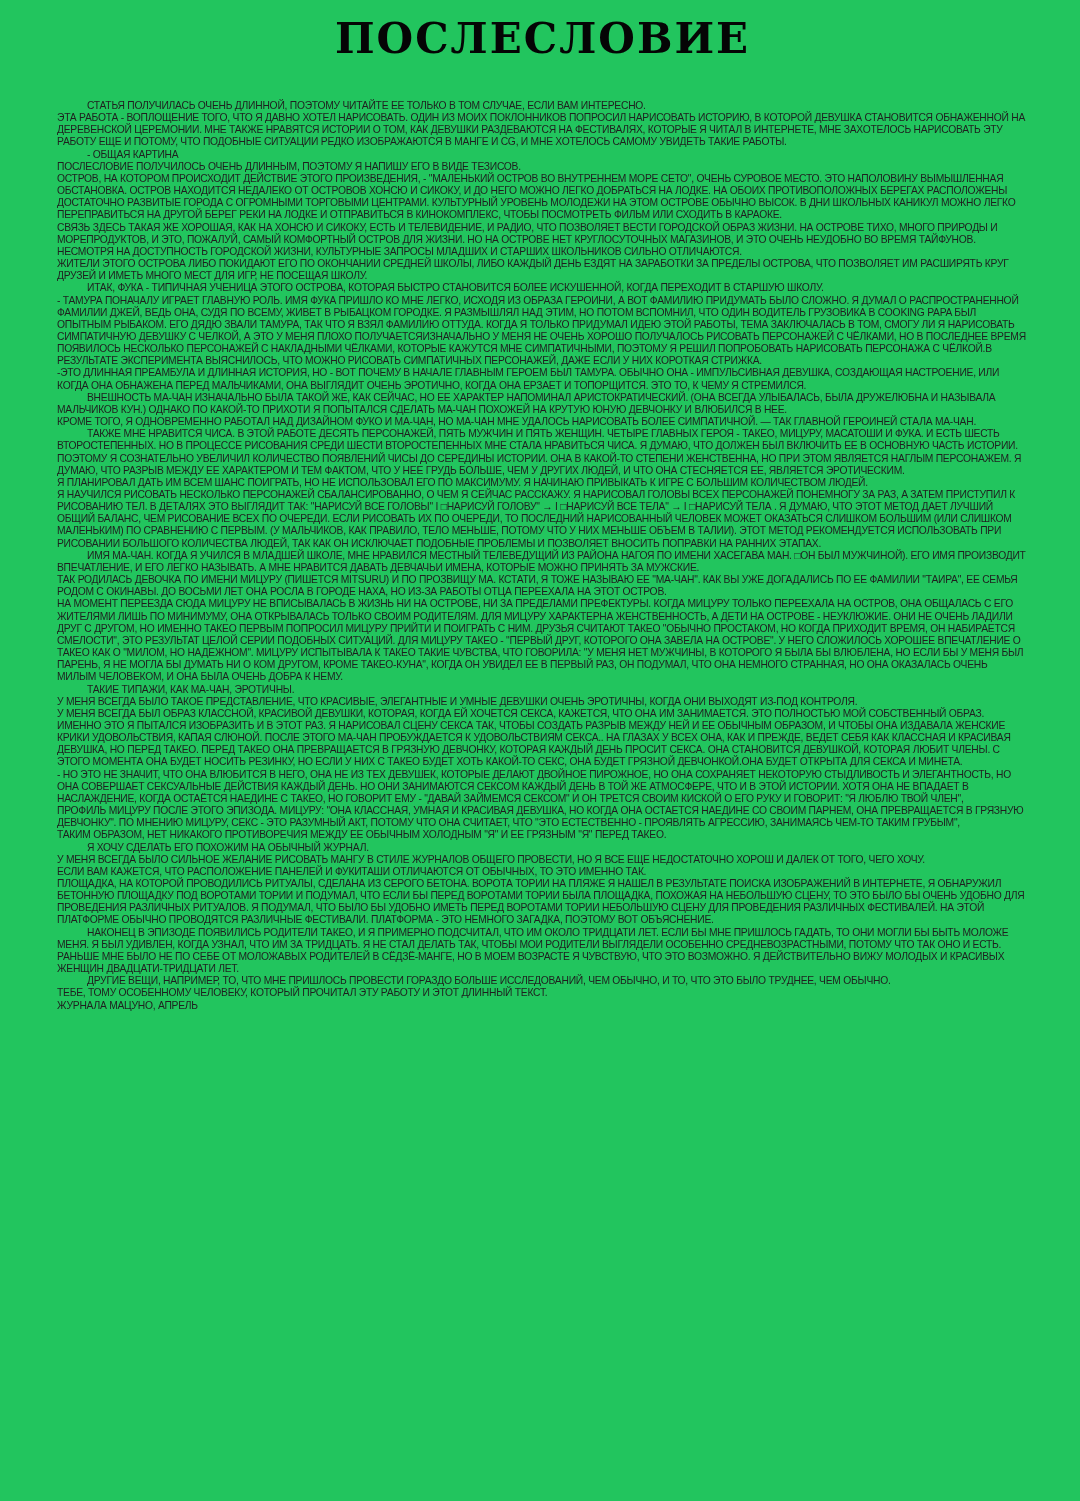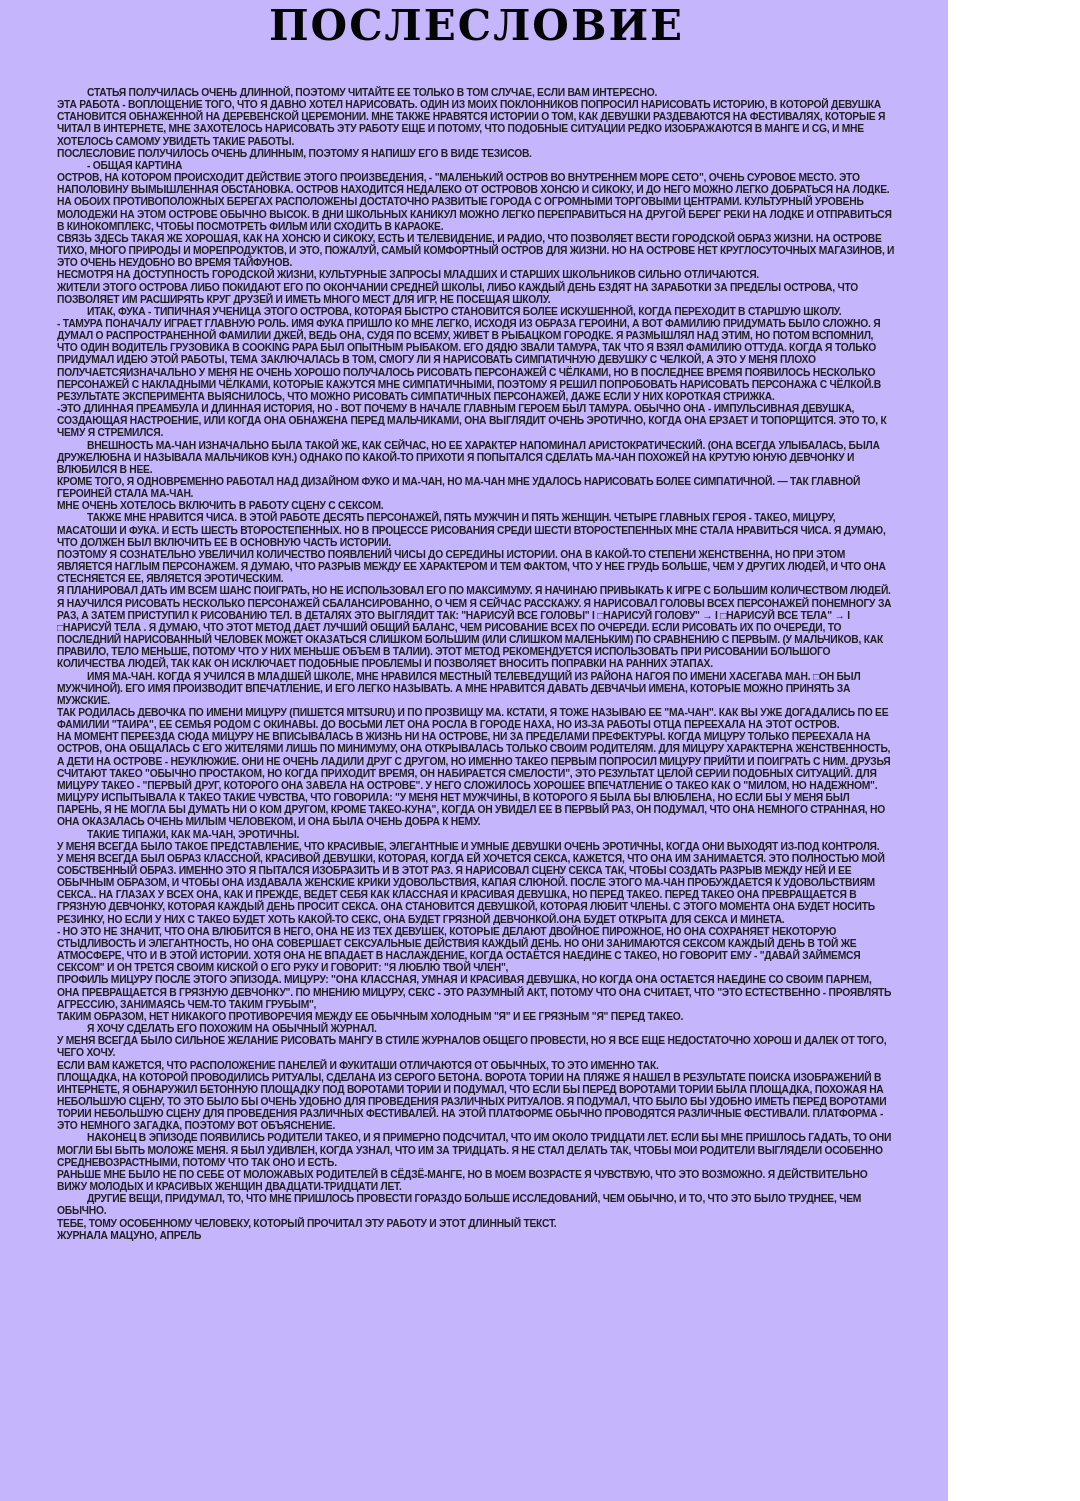--- a/index.html
+++ b/index.html
@@ -7,89 +7,87 @@
     padding: 0;
     background: #ffffff;
   }
   body {
     width: 1080px;
     height: 1501px;
     overflow: hidden;
   }
   .page {
     box-sizing: border-box;
-    width: 948px;
+    width: 1080px;
     height: 1501px;
-    padding: 1px 52px 0 57px;
-    background: #c4b5fd;
+    padding: 14px 52px 0 57px;
+    background: #22c55e;
   }
   .title {
     margin: 4px 0 40px 0;
     text-align: center;
     font-family: "DejaVu Serif", serif;
     font-weight: 700;
     font-size: 42px;
     line-height: 1.0;
     letter-spacing: 2px;
     color: #050505;
     transform: scaleY(1.03);
   }
   .content {
     font-family: "Liberation Sans", sans-serif;
     font-size: 10.3px;
     line-height: 12.15px;
     letter-spacing: -0.25px;
     color: #1f1f1f;
     text-align: left;
-    font-weight: bold;
   }
   .para {
     margin: 0;
     white-space: normal;
   }
   .para.indent {
     text-indent: 30px;
   }
 </style>
 </head>
 <body>
 
 <div class="page">
   <h1 class="title">ПОСЛЕСЛОВИЕ</h1>
   <div class="content">
       <div class="para indent">СТАТЬЯ ПОЛУЧИЛАСЬ ОЧЕНЬ ДЛИННОЙ, ПОЭТОМУ ЧИТАЙТЕ ЕЕ ТОЛЬКО В ТОМ СЛУЧАЕ, ЕСЛИ  ВАМ ИНТЕРЕСНО.</div>
       <div class="para">ЭТА РАБОТА - ВОПЛОЩЕНИЕ ТОГО, ЧТО Я ДАВНО ХОТЕЛ НАРИСОВАТЬ. ОДИН ИЗ МОИХ ПОКЛОННИКОВ ПОПРОСИЛ НАРИСОВАТЬ ИСТОРИЮ, В КОТОРОЙ ДЕВУШКА СТАНОВИТСЯ ОБНАЖЕННОЙ НА ДЕРЕВЕНСКОЙ ЦЕРЕМОНИИ. МНЕ ТАКЖЕ НРАВЯТСЯ ИСТОРИИ О ТОМ, КАК ДЕВУШКИ РАЗДЕВАЮТСЯ НА ФЕСТИВАЛЯХ, КОТОРЫЕ Я ЧИТАЛ В ИНТЕРНЕТЕ, МНЕ ЗАХОТЕЛОСЬ НАРИСОВАТЬ ЭТУ РАБОТУ ЕЩЕ И ПОТОМУ, ЧТО ПОДОБНЫЕ СИТУАЦИИ РЕДКО ИЗОБРАЖАЮТСЯ В МАНГЕ И CG, И МНЕ ХОТЕЛОСЬ САМОМУ УВИДЕТЬ ТАКИЕ РАБОТЫ.</div>
+      <div class="para indent">- ОБЩАЯ КАРТИНА</div>
       <div class="para">ПОСЛЕСЛОВИЕ ПОЛУЧИЛОСЬ ОЧЕНЬ ДЛИННЫМ, ПОЭТОМУ Я НАПИШУ ЕГО В ВИДЕ ТЕЗИСОВ.</div>
-      <div class="para indent">- ОБЩАЯ КАРТИНА</div>
       <div class="para">ОСТРОВ, НА КОТОРОМ ПРОИСХОДИТ ДЕЙСТВИЕ ЭТОГО ПРОИЗВЕДЕНИЯ, - "МАЛЕНЬКИЙ ОСТРОВ ВО ВНУТРЕННЕМ МОРЕ СЕТО", ОЧЕНЬ СУРОВОЕ МЕСТО. ЭТО НАПОЛОВИНУ ВЫМЫШЛЕННАЯ ОБСТАНОВКА. ОСТРОВ НАХОДИТСЯ НЕДАЛЕКО ОТ ОСТРОВОВ ХОНСЮ И СИКОКУ, И ДО НЕГО МОЖНО ЛЕГКО ДОБРАТЬСЯ НА ЛОДКЕ. НА ОБОИХ ПРОТИВОПОЛОЖНЫХ БЕРЕГАХ РАСПОЛОЖЕНЫ ДОСТАТОЧНО РАЗВИТЫЕ ГОРОДА С ОГРОМНЫМИ ТОРГОВЫМИ ЦЕНТРАМИ. КУЛЬТУРНЫЙ УРОВЕНЬ МОЛОДЕЖИ НА ЭТОМ ОСТРОВЕ ОБЫЧНО ВЫСОК. В ДНИ ШКОЛЬНЫХ КАНИКУЛ МОЖНО ЛЕГКО ПЕРЕПРАВИТЬСЯ НА ДРУГОЙ БЕРЕГ РЕКИ НА ЛОДКЕ И ОТПРАВИТЬСЯ В КИНОКОМПЛЕКС, ЧТОБЫ ПОСМОТРЕТЬ ФИЛЬМ ИЛИ СХОДИТЬ В КАРАОКЕ.</div>
       <div class="para">СВЯЗЬ ЗДЕСЬ ТАКАЯ ЖЕ ХОРОШАЯ, КАК НА ХОНСЮ И СИКОКУ, ЕСТЬ И ТЕЛЕВИДЕНИЕ, И РАДИО, ЧТО ПОЗВОЛЯЕТ ВЕСТИ ГОРОДСКОЙ ОБРАЗ ЖИЗНИ. НА ОСТРОВЕ ТИХО, МНОГО ПРИРОДЫ И МОРЕПРОДУКТОВ, И ЭТО, ПОЖАЛУЙ, САМЫЙ КОМФОРТНЫЙ ОСТРОВ ДЛЯ ЖИЗНИ. НО НА  ОСТРОВЕ НЕТ КРУГЛОСУТОЧНЫХ МАГАЗИНОВ, И ЭТО ОЧЕНЬ НЕУДОБНО ВО ВРЕМЯ ТАЙФУНОВ.</div>
       <div class="para">НЕСМОТРЯ НА ДОСТУПНОСТЬ ГОРОДСКОЙ ЖИЗНИ, КУЛЬТУРНЫЕ ЗАПРОСЫ МЛАДШИХ И СТАРШИХ ШКОЛЬНИКОВ СИЛЬНО ОТЛИЧАЮТСЯ.</div>
       <div class="para">ЖИТЕЛИ ЭТОГО ОСТРОВА ЛИБО ПОКИДАЮТ ЕГО ПО ОКОНЧАНИИ СРЕДНЕЙ ШКОЛЫ, ЛИБО КАЖДЫЙ ДЕНЬ ЕЗДЯТ НА ЗАРАБОТКИ ЗА ПРЕДЕЛЫ ОСТРОВА, ЧТО ПОЗВОЛЯЕТ ИМ РАСШИРЯТЬ КРУГ ДРУЗЕЙ И ИМЕТЬ МНОГО МЕСТ ДЛЯ ИГР, НЕ ПОСЕЩАЯ ШКОЛУ.</div>
       <div class="para indent">ИТАК, ФУКА - ТИПИЧНАЯ УЧЕНИЦА ЭТОГО ОСТРОВА, КОТОРАЯ БЫСТРО СТАНОВИТСЯ БОЛЕЕ ИСКУШЕННОЙ, КОГДА ПЕРЕХОДИТ В СТАРШУЮ ШКОЛУ.</div>
       <div class="para">- ТАМУРА ПОНАЧАЛУ ИГРАЕТ ГЛАВНУЮ РОЛЬ. ИМЯ ФУКА ПРИШЛО КО МНЕ ЛЕГКО, ИСХОДЯ ИЗ ОБРАЗА ГЕРОИНИ, А ВОТ ФАМИЛИЮ ПРИДУМАТЬ БЫЛО СЛОЖНО. Я ДУМАЛ О РАСПРОСТРАНЕННОЙ ФАМИЛИИ ДЖЕЙ, ВЕДЬ ОНА, СУДЯ ПО ВСЕМУ, ЖИВЕТ В РЫБАЦКОМ ГОРОДКЕ. Я РАЗМЫШЛЯЛ НАД ЭТИМ, НО ПОТОМ ВСПОМНИЛ, ЧТО ОДИН ВОДИТЕЛЬ ГРУЗОВИКА В COOKING PAPA БЫЛ ОПЫТНЫМ РЫБАКОМ. ЕГО ДЯДЮ ЗВАЛИ ТАМУРА, ТАК ЧТО Я ВЗЯЛ ФАМИЛИЮ ОТТУДА. КОГДА Я ТОЛЬКО ПРИДУМАЛ ИДЕЮ ЭТОЙ РАБОТЫ, ТЕМА ЗАКЛЮЧАЛАСЬ В ТОМ, СМОГУ ЛИ Я НАРИСОВАТЬ СИМПАТИЧНУЮ ДЕВУШКУ С ЧЕЛКОЙ, А ЭТО У МЕНЯ ПЛОХО ПОЛУЧАЕТСЯИЗНАЧАЛЬНО У МЕНЯ НЕ ОЧЕНЬ ХОРОШО ПОЛУЧАЛОСЬ РИСОВАТЬ ПЕРСОНАЖЕЙ С ЧЁЛКАМИ, НО В ПОСЛЕДНЕЕ ВРЕМЯ ПОЯВИЛОСЬ НЕСКОЛЬКО ПЕРСОНАЖЕЙ С НАКЛАДНЫМИ ЧЁЛКАМИ, КОТОРЫЕ КАЖУТСЯ МНЕ СИМПАТИЧНЫМИ, ПОЭТОМУ Я РЕШИЛ ПОПРОБОВАТЬ НАРИСОВАТЬ ПЕРСОНАЖА С ЧЁЛКОЙ.В РЕЗУЛЬТАТЕ ЭКСПЕРИМЕНТА ВЫЯСНИЛОСЬ, ЧТО МОЖНО РИСОВАТЬ СИМПАТИЧНЫХ ПЕРСОНАЖЕЙ, ДАЖЕ ЕСЛИ У НИХ КОРОТКАЯ СТРИЖКА.</div>
       <div class="para">-ЭТО ДЛИННАЯ ПРЕАМБУЛА И ДЛИННАЯ ИСТОРИЯ, НО - ВОТ ПОЧЕМУ В НАЧАЛЕ ГЛАВНЫМ ГЕРОЕМ БЫЛ ТАМУРА. ОБЫЧНО ОНА - ИМПУЛЬСИВНАЯ ДЕВУШКА, СОЗДАЮЩАЯ НАСТРОЕНИЕ, ИЛИ КОГДА ОНА ОБНАЖЕНА ПЕРЕД МАЛЬЧИКАМИ, ОНА ВЫГЛЯДИТ ОЧЕНЬ ЭРОТИЧНО, КОГДА ОНА ЕРЗАЕТ И ТОПОРЩИТСЯ. ЭТО ТО, К ЧЕМУ Я СТРЕМИЛСЯ.</div>
       <div class="para indent">ВНЕШНОСТЬ МА-ЧАН ИЗНАЧАЛЬНО БЫЛА ТАКОЙ ЖЕ, КАК СЕЙЧАС, НО ЕЕ ХАРАКТЕР НАПОМИНАЛ АРИСТОКРАТИЧЕСКИЙ. (ОНА ВСЕГДА УЛЫБАЛАСЬ, БЫЛА ДРУЖЕЛЮБНА И НАЗЫВАЛА МАЛЬЧИКОВ КУН.) ОДНАКО ПО КАКОЙ-ТО ПРИХОТИ Я ПОПЫТАЛСЯ СДЕЛАТЬ МА-ЧАН ПОХОЖЕЙ НА КРУТУЮ ЮНУЮ ДЕВЧОНКУ И ВЛЮБИЛСЯ В НЕЕ.</div>
       <div class="para">КРОМЕ ТОГО, Я ОДНОВРЕМЕННО РАБОТАЛ НАД ДИЗАЙНОМ ФУКО И МА-ЧАН, НО МА-ЧАН МНЕ УДАЛОСЬ НАРИСОВАТЬ БОЛЕЕ СИМПАТИЧНОЙ. — ТАК ГЛАВНОЙ ГЕРОИНЕЙ СТАЛА МА-ЧАН.</div>
-      <div class="para">МНЕ ОЧЕНЬ ХОТЕЛОСЬ ВКЛЮЧИТЬ В РАБОТУ  СЦЕНУ С СЕКСОМ.</div>
       <div class="para indent">ТАКЖЕ МНЕ НРАВИТСЯ ЧИСА. В ЭТОЙ РАБОТЕ ДЕСЯТЬ ПЕРСОНАЖЕЙ, ПЯТЬ МУЖЧИН И ПЯТЬ ЖЕНЩИН. ЧЕТЫРЕ ГЛАВНЫХ ГЕРОЯ - ТАКЕО, МИЦУРУ, МАСАТОШИ И ФУКА. И ЕСТЬ ШЕСТЬ ВТОРОСТЕПЕННЫХ. НО В ПРОЦЕССЕ РИСОВАНИЯ СРЕДИ ШЕСТИ ВТОРОСТЕПЕННЫХ МНЕ СТАЛА НРАВИТЬСЯ ЧИСА. Я ДУМАЮ, ЧТО ДОЛЖЕН БЫЛ ВКЛЮЧИТЬ ЕЕ В ОСНОВНУЮ ЧАСТЬ ИСТОРИИ.</div>
       <div class="para">ПОЭТОМУ Я СОЗНАТЕЛЬНО УВЕЛИЧИЛ КОЛИЧЕСТВО ПОЯВЛЕНИЙ ЧИСЫ ДО СЕРЕДИНЫ ИСТОРИИ. ОНА В КАКОЙ-ТО СТЕПЕНИ  ЖЕНСТВЕННА, НО ПРИ ЭТОМ ЯВЛЯЕТСЯ НАГЛЫМ ПЕРСОНАЖЕМ. Я ДУМАЮ, ЧТО РАЗРЫВ МЕЖДУ ЕЕ ХАРАКТЕРОМ И ТЕМ ФАКТОМ, ЧТО У НЕЕ ГРУДЬ БОЛЬШЕ, ЧЕМ У ДРУГИХ ЛЮДЕЙ, И ЧТО ОНА СТЕСНЯЕТСЯ ЕЕ, ЯВЛЯЕТСЯ ЭРОТИЧЕСКИМ.</div>
       <div class="para">Я ПЛАНИРОВАЛ ДАТЬ ИМ ВСЕМ ШАНС ПОИГРАТЬ, НО НЕ ИСПОЛЬЗОВАЛ ЕГО ПО МАКСИМУМУ. Я НАЧИНАЮ ПРИВЫКАТЬ К ИГРЕ С БОЛЬШИМ КОЛИЧЕСТВОМ ЛЮДЕЙ.</div>
       <div class="para">Я НАУЧИЛСЯ РИСОВАТЬ НЕСКОЛЬКО ПЕРСОНАЖЕЙ СБАЛАНСИРОВАННО, О ЧЕМ Я СЕЙЧАС РАССКАЖУ. Я НАРИСОВАЛ ГОЛОВЫ ВСЕХ ПЕРСОНАЖЕЙ ПОНЕМНОГУ ЗА РАЗ, А ЗАТЕМ ПРИСТУПИЛ К РИСОВАНИЮ ТЕЛ. В ДЕТАЛЯХ ЭТО ВЫГЛЯДИТ ТАК: "НАРИСУЙ ВСЕ ГОЛОВЫ" I □НАРИСУЙ ГОЛОВУ" → I □НАРИСУЙ ВСЕ ТЕЛА" → I □НАРИСУЙ ТЕЛА . Я ДУМАЮ, ЧТО ЭТОТ МЕТОД ДАЕТ ЛУЧШИЙ ОБЩИЙ БАЛАНС, ЧЕМ РИСОВАНИЕ ВСЕХ ПО ОЧЕРЕДИ. ЕСЛИ РИСОВАТЬ ИХ ПО ОЧЕРЕДИ, ТО ПОСЛЕДНИЙ НАРИСОВАННЫЙ ЧЕЛОВЕК МОЖЕТ ОКАЗАТЬСЯ СЛИШКОМ БОЛЬШИМ (ИЛИ СЛИШКОМ МАЛЕНЬКИМ) ПО СРАВНЕНИЮ С ПЕРВЫМ. (У МАЛЬЧИКОВ, КАК ПРАВИЛО, ТЕЛО МЕНЬШЕ, ПОТОМУ ЧТО У НИХ МЕНЬШЕ ОБЪЕМ В ТАЛИИ). ЭТОТ МЕТОД РЕКОМЕНДУЕТСЯ ИСПОЛЬЗОВАТЬ ПРИ РИСОВАНИИ БОЛЬШОГО КОЛИЧЕСТВА ЛЮДЕЙ, ТАК КАК ОН ИСКЛЮЧАЕТ ПОДОБНЫЕ ПРОБЛЕМЫ И ПОЗВОЛЯЕТ ВНОСИТЬ ПОПРАВКИ НА РАННИХ ЭТАПАХ.</div>
       <div class="para indent">ИМЯ МА-ЧАН. КОГДА Я УЧИЛСЯ В МЛАДШЕЙ ШКОЛЕ, МНЕ НРАВИЛСЯ МЕСТНЫЙ ТЕЛЕВЕДУЩИЙ ИЗ РАЙОНА НАГОЯ ПО ИМЕНИ ХАСЕГАВА МАН. □ОН БЫЛ МУЖЧИНОЙ). ЕГО ИМЯ ПРОИЗВОДИТ ВПЕЧАТЛЕНИЕ, И ЕГО ЛЕГКО НАЗЫВАТЬ. А МНЕ НРАВИТСЯ ДАВАТЬ ДЕВЧАЧЬИ ИМЕНА, КОТОРЫЕ МОЖНО ПРИНЯТЬ ЗА МУЖСКИЕ.</div>
       <div class="para">ТАК РОДИЛАСЬ ДЕВОЧКА ПО ИМЕНИ МИЦУРУ (ПИШЕТСЯ MITSURU) И ПО ПРОЗВИЩУ МА. КСТАТИ, Я ТОЖЕ НАЗЫВАЮ ЕЕ "МА-ЧАН". КАК ВЫ УЖЕ ДОГАДАЛИСЬ ПО ЕЕ ФАМИЛИИ "ТАИРА", ЕЕ СЕМЬЯ РОДОМ С ОКИНАВЫ. ДО ВОСЬМИ ЛЕТ ОНА РОСЛА В ГОРОДЕ НАХА, НО ИЗ-ЗА РАБОТЫ ОТЦА ПЕРЕЕХАЛА НА ЭТОТ ОСТРОВ.</div>
       <div class="para">НА МОМЕНТ ПЕРЕЕЗДА СЮДА МИЦУРУ НЕ ВПИСЫВАЛАСЬ В ЖИЗНЬ НИ НА ОСТРОВЕ, НИ ЗА ПРЕДЕЛАМИ ПРЕФЕКТУРЫ. КОГДА МИЦУРУ ТОЛЬКО ПЕРЕЕХАЛА НА ОСТРОВ, ОНА ОБЩАЛАСЬ С ЕГО ЖИТЕЛЯМИ ЛИШЬ ПО МИНИМУМУ, ОНА ОТКРЫВАЛАСЬ ТОЛЬКО СВОИМ РОДИТЕЛЯМ. ДЛЯ МИЦУРУ ХАРАКТЕРНА ЖЕНСТВЕННОСТЬ, А ДЕТИ НА ОСТРОВЕ - НЕУКЛЮЖИЕ. ОНИ НЕ ОЧЕНЬ ЛАДИЛИ ДРУГ С ДРУГОМ, НО ИМЕННО ТАКЕО ПЕРВЫМ ПОПРОСИЛ МИЦУРУ ПРИЙТИ И ПОИГРАТЬ С НИМ. ДРУЗЬЯ СЧИТАЮТ ТАКЕО "ОБЫЧНО ПРОСТАКОМ, НО КОГДА ПРИХОДИТ ВРЕМЯ, ОН НАБИРАЕТСЯ СМЕЛОСТИ", ЭТО РЕЗУЛЬТАТ ЦЕЛОЙ СЕРИИ ПОДОБНЫХ СИТУАЦИЙ. ДЛЯ МИЦУРУ ТАКЕО - "ПЕРВЫЙ ДРУГ, КОТОРОГО ОНА ЗАВЕЛА НА ОСТРОВЕ". У НЕГО СЛОЖИЛОСЬ ХОРОШЕЕ ВПЕЧАТЛЕНИЕ О ТАКЕО КАК О "МИЛОМ, НО НАДЕЖНОМ". МИЦУРУ ИСПЫТЫВАЛА К ТАКЕО ТАКИЕ ЧУВСТВА, ЧТО ГОВОРИЛА: "У МЕНЯ НЕТ МУЖЧИНЫ, В КОТОРОГО Я БЫЛА БЫ ВЛЮБЛЕНА, НО ЕСЛИ БЫ У МЕНЯ БЫЛ ПАРЕНЬ, Я НЕ МОГЛА БЫ ДУМАТЬ НИ О КОМ ДРУГОМ, КРОМЕ ТАКЕО-КУНА", КОГДА ОН УВИДЕЛ ЕЕ В ПЕРВЫЙ РАЗ, ОН ПОДУМАЛ, ЧТО ОНА НЕМНОГО СТРАННАЯ, НО ОНА ОКАЗАЛАСЬ ОЧЕНЬ МИЛЫМ ЧЕЛОВЕКОМ, И ОНА БЫЛА ОЧЕНЬ ДОБРА К НЕМУ.</div>
       <div class="para indent">ТАКИЕ ТИПАЖИ, КАК МА-ЧАН, ЭРОТИЧНЫ.</div>
       <div class="para">У МЕНЯ ВСЕГДА БЫЛО ТАКОЕ ПРЕДСТАВЛЕНИЕ, ЧТО КРАСИВЫЕ, ЭЛЕГАНТНЫЕ И УМНЫЕ ДЕВУШКИ ОЧЕНЬ ЭРОТИЧНЫ, КОГДА ОНИ ВЫХОДЯТ ИЗ-ПОД КОНТРОЛЯ.</div>
       <div class="para">У МЕНЯ ВСЕГДА БЫЛ ОБРАЗ КЛАССНОЙ, КРАСИВОЙ ДЕВУШКИ, КОТОРАЯ, КОГДА ЕЙ ХОЧЕТСЯ СЕКСА, КАЖЕТСЯ, ЧТО ОНА ИМ ЗАНИМАЕТСЯ. ЭТО ПОЛНОСТЬЮ МОЙ СОБСТВЕННЫЙ ОБРАЗ. ИМЕННО ЭТО Я ПЫТАЛСЯ ИЗОБРАЗИТЬ И В ЭТОТ РАЗ. Я НАРИСОВАЛ СЦЕНУ СЕКСА ТАК, ЧТОБЫ СОЗДАТЬ РАЗРЫВ МЕЖДУ НЕЙ И ЕЕ ОБЫЧНЫМ ОБРАЗОМ, И ЧТОБЫ ОНА ИЗДАВАЛА ЖЕНСКИЕ КРИКИ УДОВОЛЬСТВИЯ, КАПАЯ СЛЮНОЙ. ПОСЛЕ ЭТОГО МА-ЧАН ПРОБУЖДАЕТСЯ К УДОВОЛЬСТВИЯМ СЕКСА.. НА ГЛАЗАХ У ВСЕХ ОНА, КАК И ПРЕЖДЕ, ВЕДЕТ СЕБЯ КАК КЛАССНАЯ И КРАСИВАЯ ДЕВУШКА, НО ПЕРЕД ТАКЕО. ПЕРЕД ТАКЕО ОНА ПРЕВРАЩАЕТСЯ В ГРЯЗНУЮ ДЕВЧОНКУ, КОТОРАЯ КАЖДЫЙ ДЕНЬ ПРОСИТ СЕКСА. ОНА СТАНОВИТСЯ ДЕВУШКОЙ, КОТОРАЯ ЛЮБИТ ЧЛЕНЫ. С ЭТОГО МОМЕНТА ОНА БУДЕТ НОСИТЬ РЕЗИНКУ, НО ЕСЛИ У НИХ С ТАКЕО БУДЕТ ХОТЬ КАКОЙ-ТО СЕКС, ОНА БУДЕТ ГРЯЗНОЙ ДЕВЧОНКОЙ.ОНА БУДЕТ ОТКРЫТА ДЛЯ СЕКСА И МИНЕТА.</div>
       <div class="para">- НО ЭТО НЕ ЗНАЧИТ, ЧТО ОНА ВЛЮБИТСЯ В НЕГО, ОНА НЕ ИЗ ТЕХ ДЕВУШЕК, КОТОРЫЕ ДЕЛАЮТ ДВОЙНОЕ ПИРОЖНОЕ, НО ОНА СОХРАНЯЕТ НЕКОТОРУЮ СТЫДЛИВОСТЬ И ЭЛЕГАНТНОСТЬ, НО ОНА СОВЕРШАЕТ СЕКСУАЛЬНЫЕ ДЕЙСТВИЯ КАЖДЫЙ ДЕНЬ. НО ОНИ ЗАНИМАЮТСЯ СЕКСОМ КАЖДЫЙ ДЕНЬ В ТОЙ ЖЕ АТМОСФЕРЕ, ЧТО И В ЭТОЙ ИСТОРИИ. ХОТЯ ОНА НЕ ВПАДАЕТ В НАСЛАЖДЕНИЕ, КОГДА ОСТАЁТСЯ НАЕДИНЕ С ТАКЕО, НО ГОВОРИТ ЕМУ - "ДАВАЙ ЗАЙМЕМСЯ СЕКСОМ" И ОН ТРЕТСЯ СВОИМ КИСКОЙ О ЕГО РУКУ И ГОВОРИТ: "Я ЛЮБЛЮ ТВОЙ ЧЛЕН",</div>
       <div class="para">ПРОФИЛЬ МИЦУРУ ПОСЛЕ ЭТОГО ЭПИЗОДА. МИЦУРУ: "ОНА КЛАССНАЯ, УМНАЯ И КРАСИВАЯ ДЕВУШКА, НО КОГДА ОНА ОСТАЕТСЯ НАЕДИНЕ СО СВОИМ ПАРНЕМ, ОНА ПРЕВРАЩАЕТСЯ В ГРЯЗНУЮ ДЕВЧОНКУ". ПО МНЕНИЮ МИЦУРУ, СЕКС - ЭТО РАЗУМНЫЙ АКТ, ПОТОМУ ЧТО ОНА СЧИТАЕТ, ЧТО "ЭТО ЕСТЕСТВЕННО - ПРОЯВЛЯТЬ АГРЕССИЮ, ЗАНИМАЯСЬ ЧЕМ-ТО ТАКИМ ГРУБЫМ",</div>
       <div class="para">ТАКИМ ОБРАЗОМ, НЕТ НИКАКОГО ПРОТИВОРЕЧИЯ МЕЖДУ ЕЕ ОБЫЧНЫМ ХОЛОДНЫМ "Я" И ЕЕ ГРЯЗНЫМ "Я" ПЕРЕД ТАКЕО.</div>
       <div class="para indent">Я ХОЧУ СДЕЛАТЬ ЕГО ПОХОЖИМ НА ОБЫЧНЫЙ ЖУРНАЛ.</div>
       <div class="para">У МЕНЯ ВСЕГДА БЫЛО СИЛЬНОЕ ЖЕЛАНИЕ РИСОВАТЬ МАНГУ В СТИЛЕ ЖУРНАЛОВ ОБЩЕГО ПРОВЕСТИ, НО Я ВСЕ ЕЩЕ НЕДОСТАТОЧНО ХОРОШ И ДАЛЕК ОТ ТОГО, ЧЕГО ХОЧУ.</div>
       <div class="para">ЕСЛИ ВАМ КАЖЕТСЯ, ЧТО РАСПОЛОЖЕНИЕ ПАНЕЛЕЙ И ФУКИТАШИ ОТЛИЧАЮТСЯ ОТ ОБЫЧНЫХ, ТО ЭТО ИМЕННО ТАК.</div>
       <div class="para">ПЛОЩАДКА, НА КОТОРОЙ ПРОВОДИЛИСЬ РИТУАЛЫ, СДЕЛАНА ИЗ СЕРОГО БЕТОНА. ВОРОТА ТОРИИ НА ПЛЯЖЕ Я НАШЕЛ В РЕЗУЛЬТАТЕ ПОИСКА ИЗОБРАЖЕНИЙ В ИНТЕРНЕТЕ, Я ОБНАРУЖИЛ БЕТОННУЮ ПЛОЩАДКУ ПОД ВОРОТАМИ ТОРИИ И ПОДУМАЛ, ЧТО ЕСЛИ БЫ ПЕРЕД ВОРОТАМИ ТОРИИ БЫЛА ПЛОЩАДКА, ПОХОЖАЯ НА НЕБОЛЬШУЮ СЦЕНУ, ТО ЭТО БЫЛО БЫ ОЧЕНЬ УДОБНО ДЛЯ ПРОВЕДЕНИЯ РАЗЛИЧНЫХ РИТУАЛОВ. Я ПОДУМАЛ, ЧТО БЫЛО БЫ УДОБНО ИМЕТЬ ПЕРЕД ВОРОТАМИ ТОРИИ НЕБОЛЬШУЮ СЦЕНУ ДЛЯ ПРОВЕДЕНИЯ РАЗЛИЧНЫХ ФЕСТИВАЛЕЙ. НА ЭТОЙ ПЛАТФОРМЕ ОБЫЧНО ПРОВОДЯТСЯ РАЗЛИЧНЫЕ ФЕСТИВАЛИ. ПЛАТФОРМА - ЭТО НЕМНОГО ЗАГАДКА, ПОЭТОМУ ВОТ ОБЪЯСНЕНИЕ.</div>
       <div class="para indent">НАКОНЕЦ В ЭПИЗОДЕ ПОЯВИЛИСЬ РОДИТЕЛИ ТАКЕО, И Я ПРИМЕРНО ПОДСЧИТАЛ, ЧТО ИМ ОКОЛО ТРИДЦАТИ ЛЕТ. ЕСЛИ БЫ МНЕ ПРИШЛОСЬ ГАДАТЬ, ТО ОНИ МОГЛИ БЫ БЫТЬ МОЛОЖЕ МЕНЯ.  Я БЫЛ УДИВЛЕН, КОГДА УЗНАЛ, ЧТО ИМ ЗА ТРИДЦАТЬ.  Я НЕ СТАЛ ДЕЛАТЬ ТАК, ЧТОБЫ МОИ РОДИТЕЛИ ВЫГЛЯДЕЛИ ОСОБЕННО СРЕДНЕВОЗРАСТНЫМИ, ПОТОМУ ЧТО ТАК ОНО И ЕСТЬ.</div>
       <div class="para">РАНЬШЕ МНЕ БЫЛО НЕ ПО СЕБЕ ОТ МОЛОЖАВЫХ РОДИТЕЛЕЙ В СЁДЗЁ-МАНГЕ, НО В МОЕМ ВОЗРАСТЕ Я ЧУВСТВУЮ, ЧТО ЭТО ВОЗМОЖНО. Я ДЕЙСТВИТЕЛЬНО ВИЖУ МОЛОДЫХ И КРАСИВЫХ ЖЕНЩИН ДВАДЦАТИ-ТРИДЦАТИ ЛЕТ.</div>
-      <div class="para indent">ДРУГИЕ ВЕЩИ, ПРИДУМАЛ, ТО, ЧТО МНЕ ПРИШЛОСЬ ПРОВЕСТИ ГОРАЗДО БОЛЬШЕ ИССЛЕДОВАНИЙ, ЧЕМ ОБЫЧНО, И ТО, ЧТО ЭТО БЫЛО ТРУДНЕЕ, ЧЕМ ОБЫЧНО.</div>
+      <div class="para indent">ДРУГИЕ ВЕЩИ, НАПРИМЕР, ТО, ЧТО МНЕ ПРИШЛОСЬ ПРОВЕСТИ ГОРАЗДО БОЛЬШЕ ИССЛЕДОВАНИЙ, ЧЕМ ОБЫЧНО, И ТО, ЧТО ЭТО БЫЛО ТРУДНЕЕ, ЧЕМ ОБЫЧНО.</div>
       <div class="para">ТЕБЕ, ТОМУ ОСОБЕННОМУ ЧЕЛОВЕКУ, КОТОРЫЙ ПРОЧИТАЛ ЭТУ РАБОТУ И ЭТОТ ДЛИННЫЙ ТЕКСТ.</div>
       <div class="para">ЖУРНАЛА МАЦУНО, АПРЕЛЬ</div>
     </div>
 </div>
 
 </body></html>

